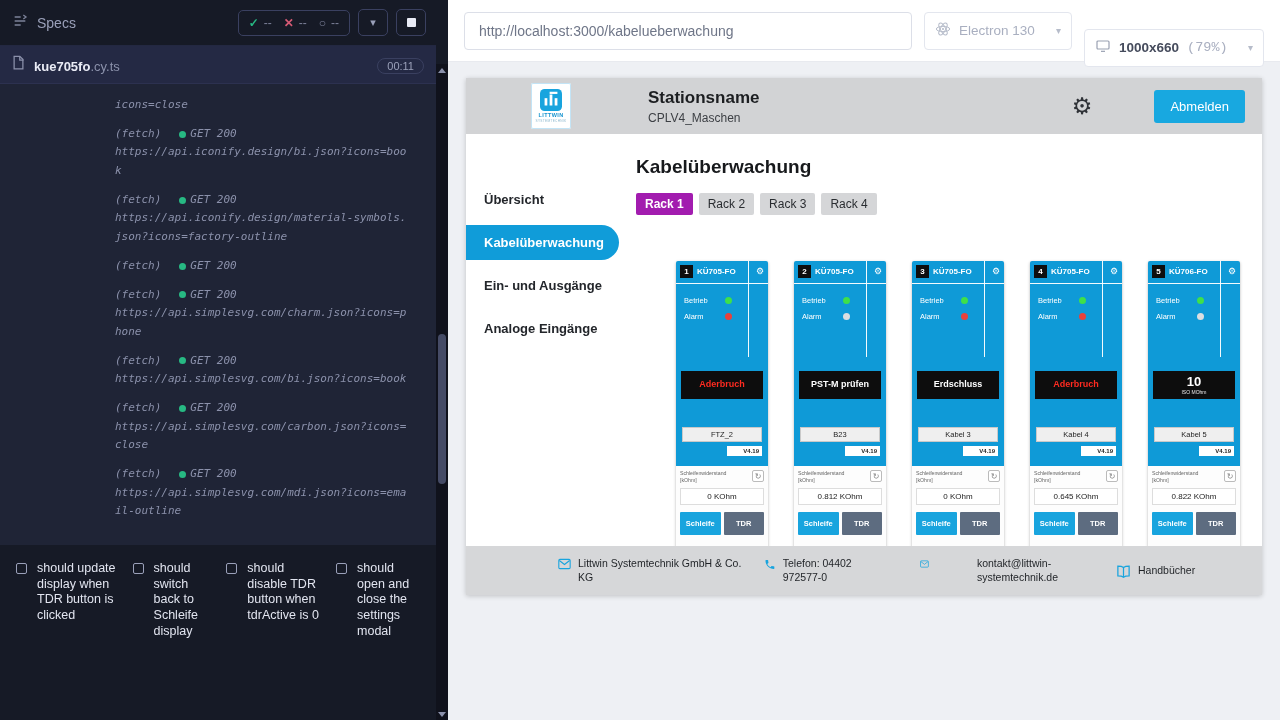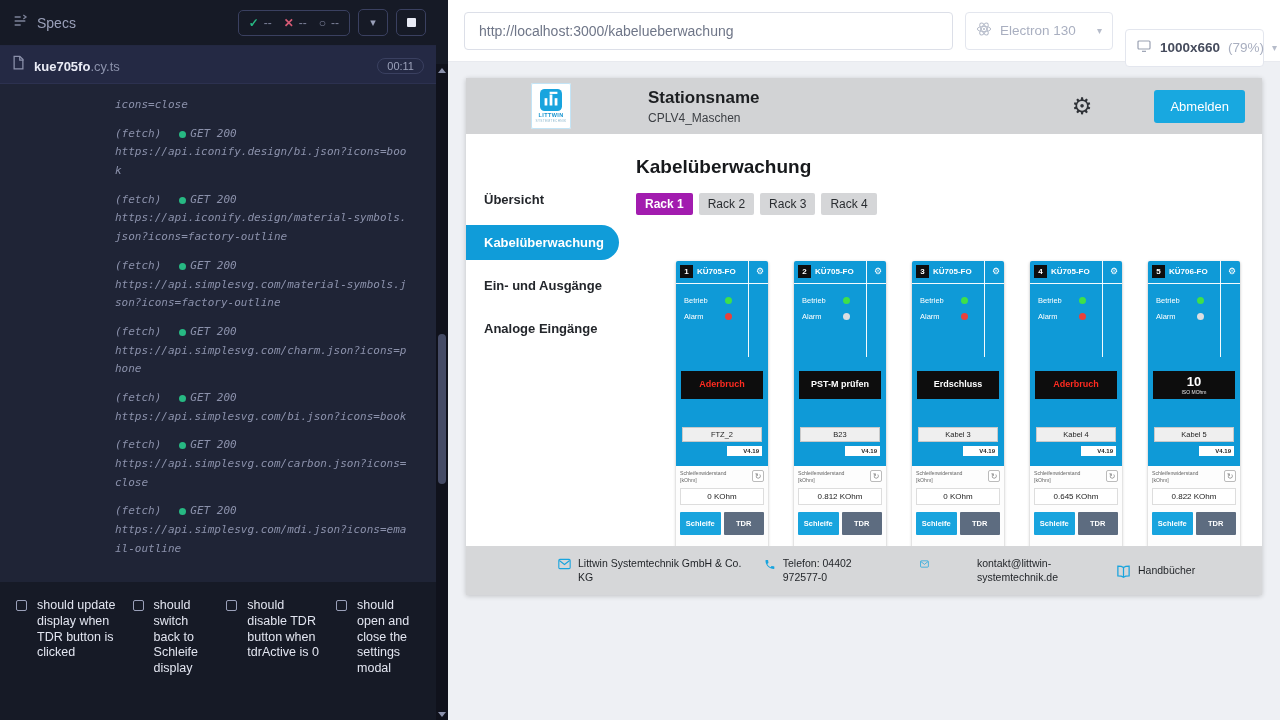--- a/index.html
+++ b/index.html
@@ -43,23 +43,23 @@
   .tri-up { width:0; height:0; border-left:4px solid transparent; border-right:4px solid transparent; border-bottom:5px solid #8b91ab; }
   .tri-down { width:0; height:0; border-left:4px solid transparent; border-right:4px solid transparent; border-top:5px solid #8b91ab; }
   .vscroll .thumb { position:absolute; left:2px; right:2px; top:270px; height:150px; background:#454b66; border-radius:5px; cursor:pointer; }
 
   
   .workspace { flex:1; display:flex; flex-direction:column; background:#eef0f4; }
   .toolbar { height:62px; min-height:62px; background:#fff; border-bottom:1px solid #e8eaef; display:flex; align-items:center; gap:12px; padding:0 16px; }
   .url-input { flex:1; height:38px; border:1px solid #dcdfe8; border-radius:4px; padding:0 14px; font-size:14px; color:#6f7688; outline:none; font-family:"Liberation Sans", sans-serif; background:#fff; }
   .select-pill { height:38px; border:1px solid #e3e6ee; border-radius:4px; background:#fff; display:flex; align-items:center; gap:8px; padding:0 10px; cursor:pointer; }
   .browser-pill { width:148px; color:#a9afc0; font-size:13.5px; }
-  .viewport-pill { width:139px; font-size:13.5px;margin-top:34px; }
+  .viewport-pill { width:180px; font-size:13.5px;margin-top:34px; }
   .vp-size { color:#454b5c; font-weight:bold; }
-  .vp-zoom { color:#a9afc0; }
+  .vp-zoom { color:#a9afc0;font-family:Liberation Mono, monospace; }
   .chev { margin-left:auto; color:#b6bcca; font-size:10px; }
 
   .stage { flex:1; overflow:hidden; }
   .app-frame { width:796px; height:517px; margin:16px auto 0; background:#fff; box-shadow:0 1px 5px rgba(0,0,0,.2); display:flex; flex-direction:column; }
 
   
   .app-header { height:56px; min-height:56px; background:#d2d3d5; display:flex; align-items:center; }
   .logo-wrap { width:170px; display:flex; justify-content:center; }
   .logo { width:40px; height:46px; background:#fff; border-radius:2px; display:flex; flex-direction:column; align-items:center; justify-content:center; gap:1px; box-shadow:0 0 0 1px #c3e4f6 inset; }
   .logo-text { font-size:5.5px; font-weight:bold; color:#1593cf; letter-spacing:.4px; }
@@ -201,21 +201,20 @@
         <div class="log-url">https://api.iconify.design/material-symbols.json?icons=factory-outline</div>
       </div>
       <div class="log-entry">
         <div class="log-line1">
             <span>(fetch)</span>
             <span class="log-status">
               <span class="dot-green"></span>
               <span>GET 200</span>
             </span>
           </div>
-        <div class="log-url">https://api.simplesvg.com/material-symbols.json?icons=factory-outline</div>
       </div>
       <div class="log-entry">
         <div class="log-line1">
             <span>(fetch)</span>
             <span class="log-status">
               <span class="dot-green"></span>
               <span>GET 200</span>
             </span>
           </div>
         <div class="log-url">https://api.simplesvg.com/charm.json?icons=phone</div>

